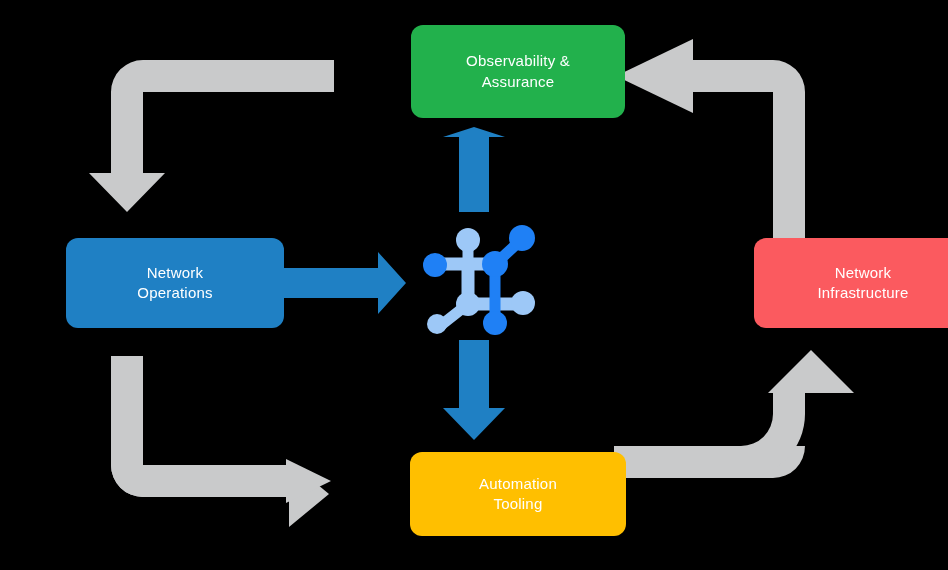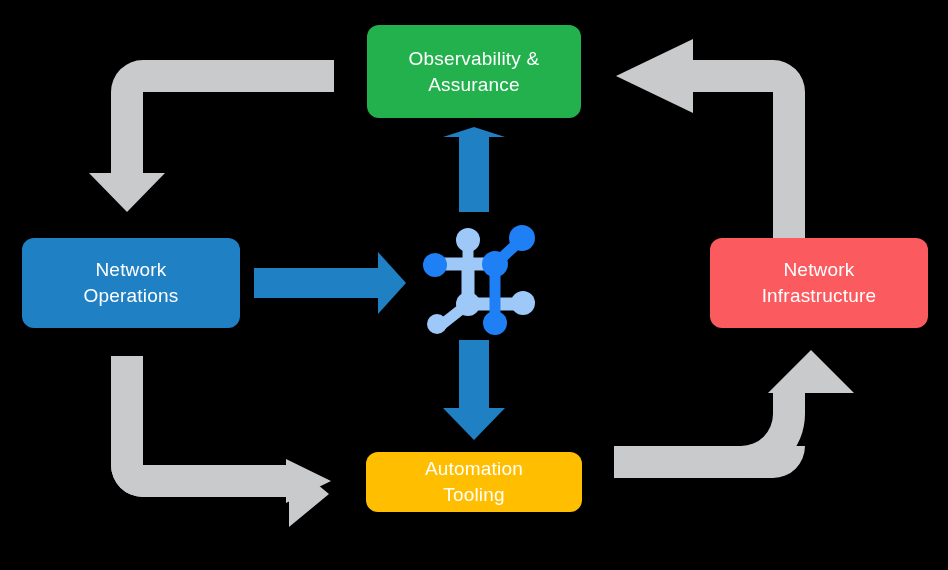--- a/index.html
+++ b/index.html
@@ -19,45 +19,46 @@
     overflow: hidden;
   }
   .node-box {
     position: absolute;
     border-radius: 12px;
     display: flex;
     align-items: center;
     justify-content: center;
     text-align: center;
     color: #ffffff;
-    font-size: 19px;
+    font-size: 15px;
     line-height: 1.35;
     font-weight: 400;
     letter-spacing: 0.2px;
     box-sizing: border-box;
     padding: 6px 10px;
     user-select: none;
+    margin-left: 44px;
   }
   .node-box span { display: block; white-space: pre-line; }
 
   
   #box-observability {
     left: 367px; top: 25px; width: 214px; height: 93px;
     background: #22b14c;
   }
   #box-network-operations {
     left: 22px; top: 238px; width: 218px; height: 90px;
     background: #1f80c4;
   }
   #box-network-infrastructure {
     left: 710px; top: 238px; width: 218px; height: 90px;
     background: #fb5a5f;
   }
   #box-automation-tooling {
-    left: 366px; top: 452px; width: 216px; height: 60px;
+    left: 366px; top: 452px; width: 216px; height: 84px;
     background: #ffbf00;
   }
 
   .svg-layer {
     position: absolute;
     left: 0; top: 0;
     width: 948px;
     height: 570px;
     pointer-events: none;
   }

